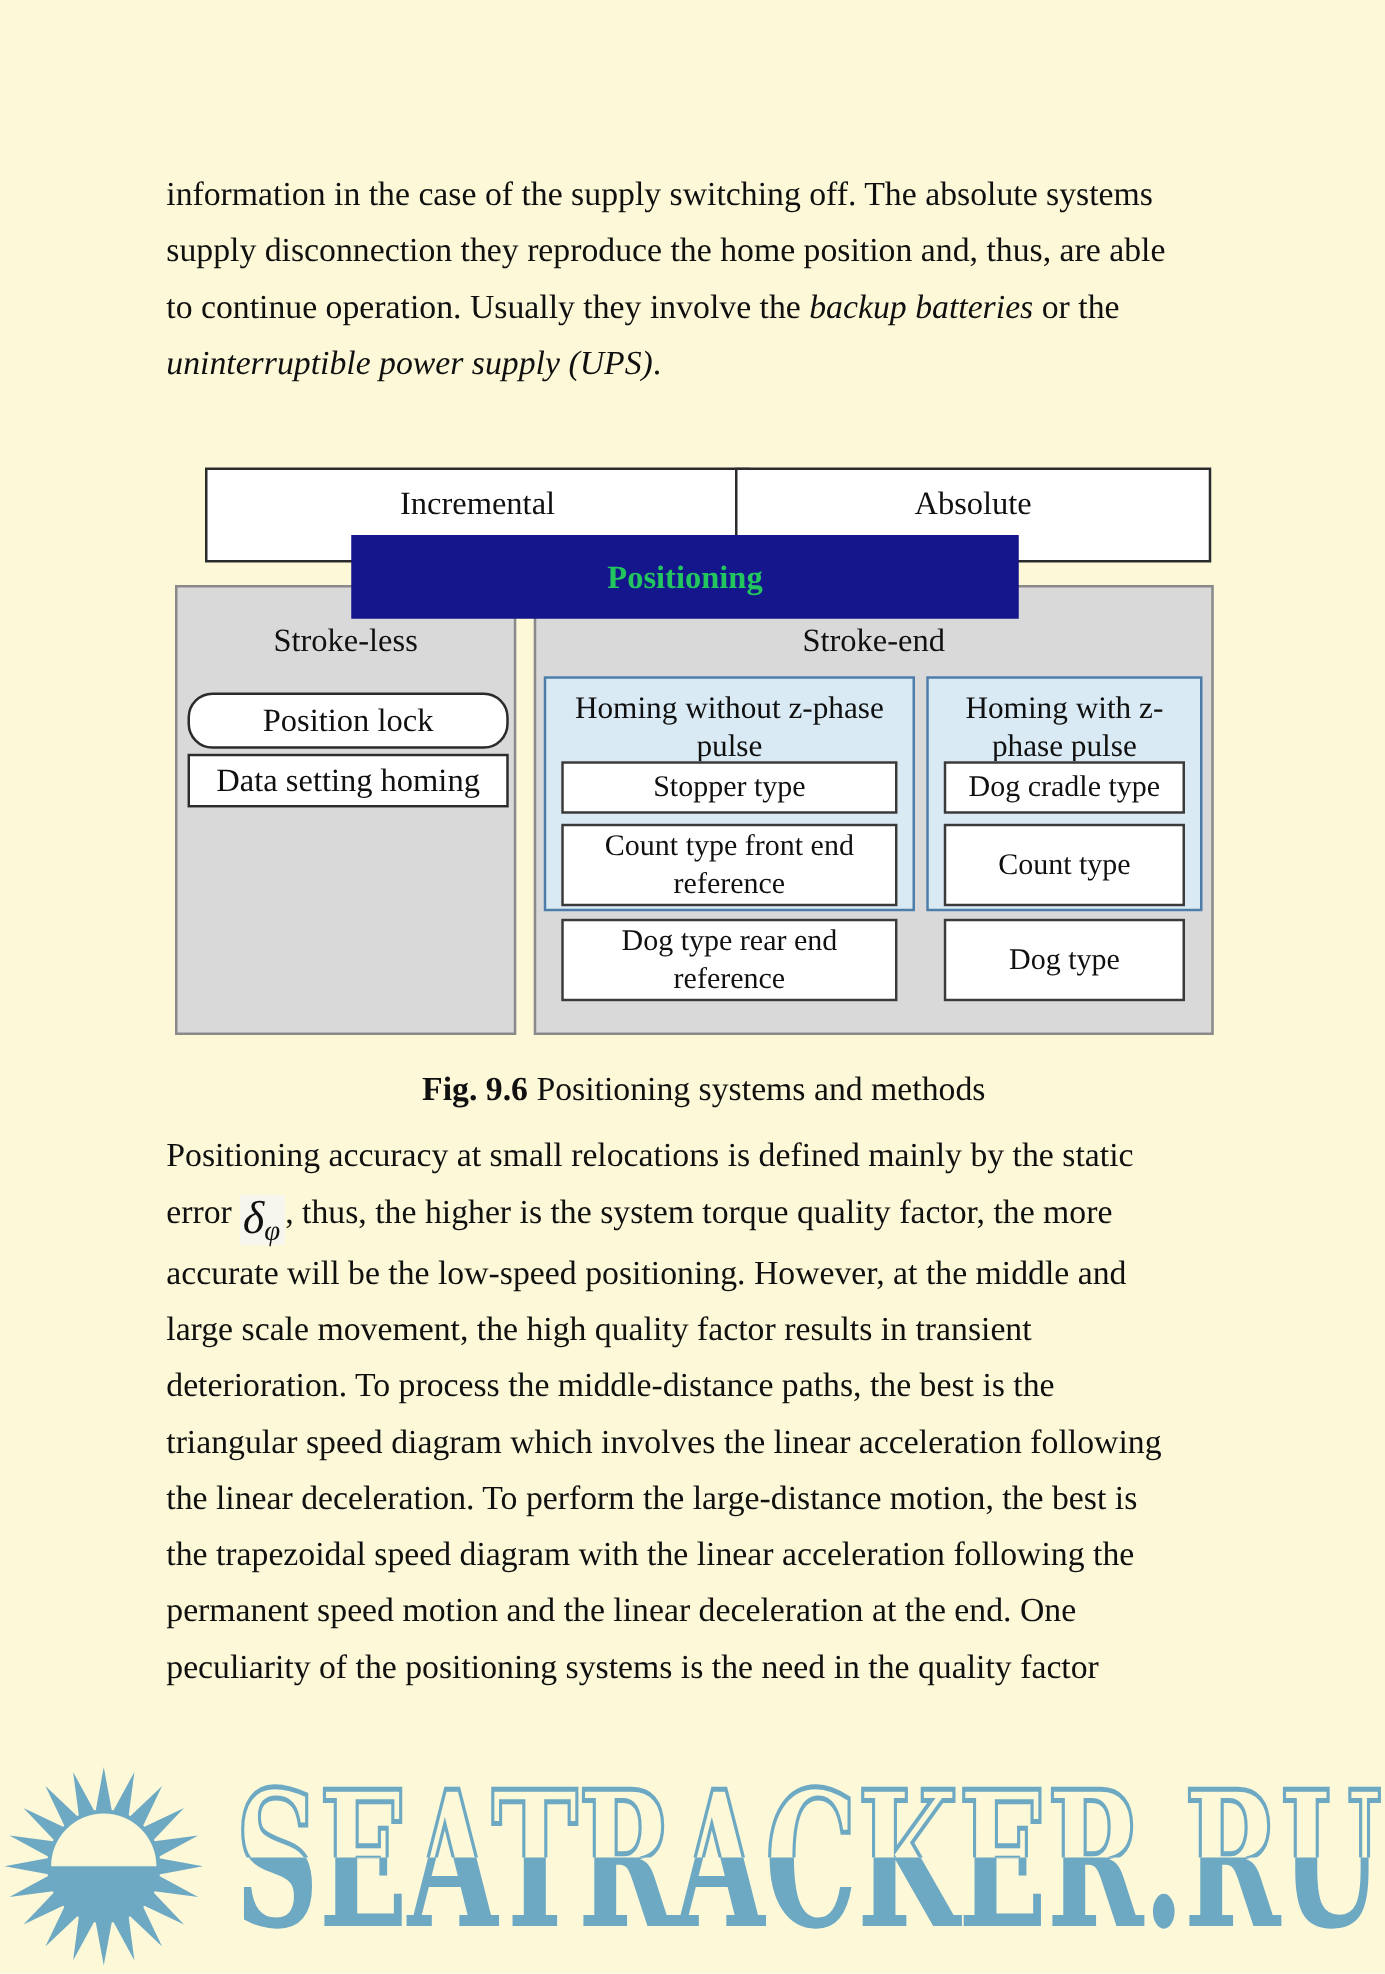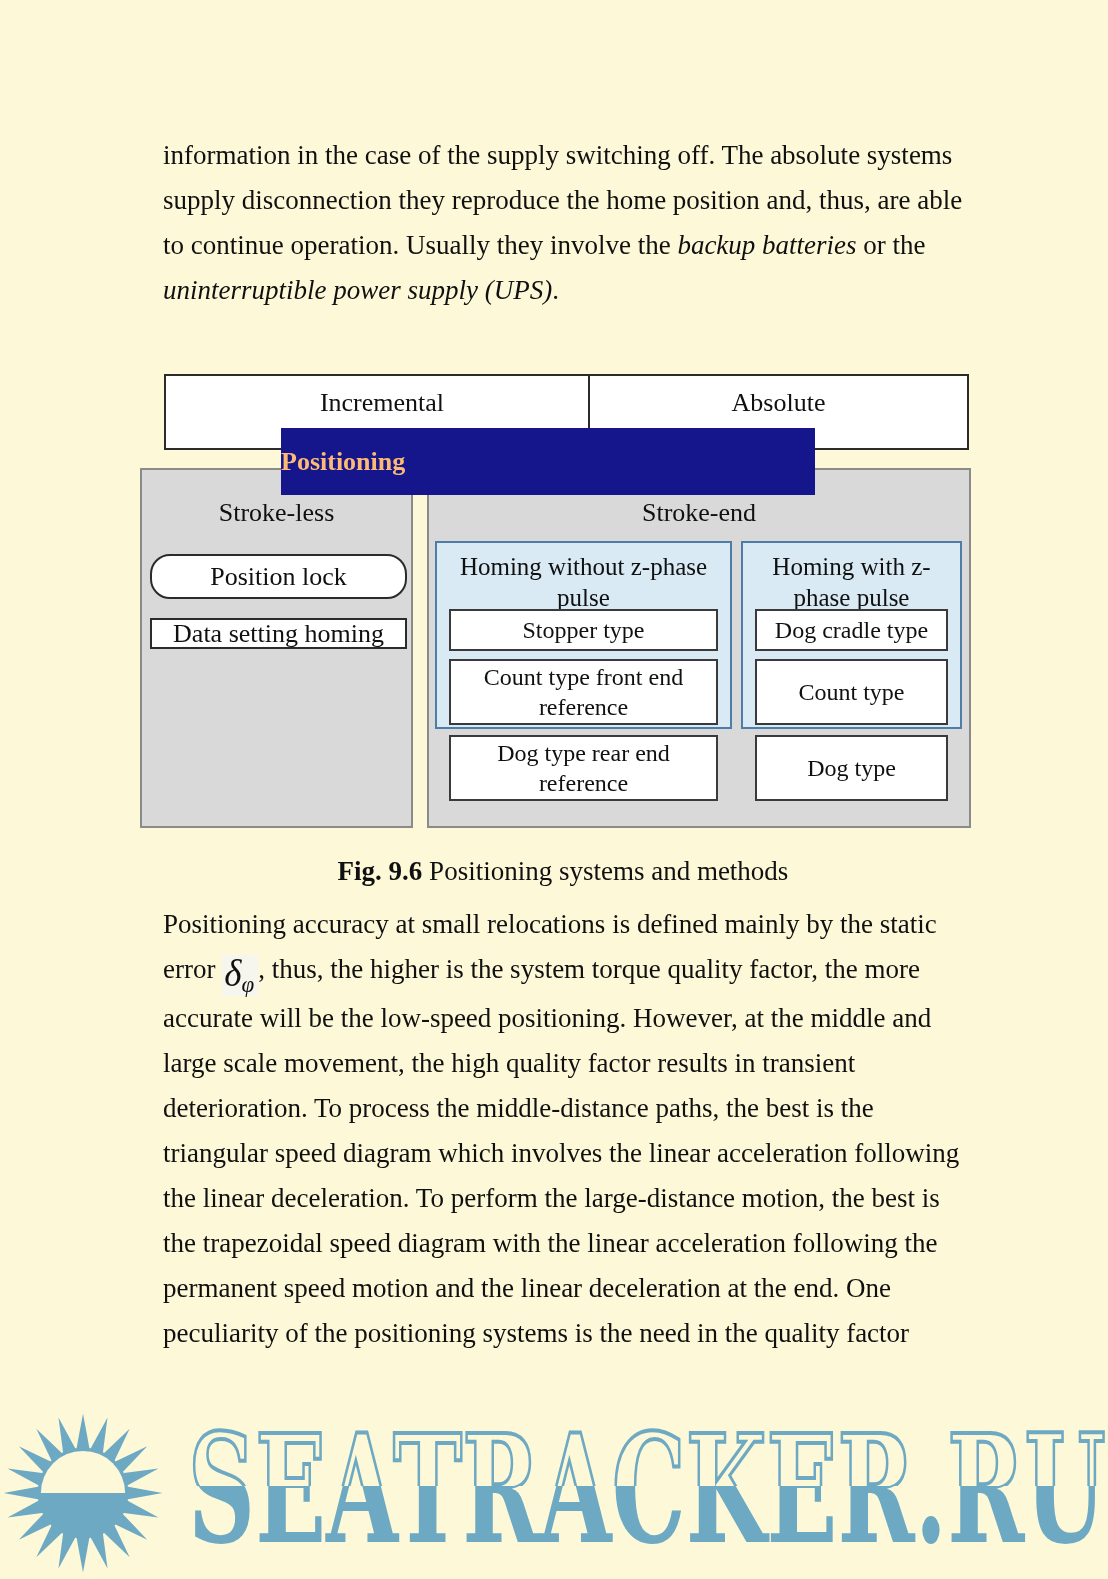--- a/index.html
+++ b/index.html
@@ -5,21 +5,21 @@
   html,body{margin:0;padding:0;}
   .page{
     position:relative;
     width:1108px;height:1579px;
     background:#fdf9d8;
     font-family:"Liberation Serif", serif;
     color:#101010;
     overflow:hidden;
   }
   
-  .para{position:absolute;left:133px;width:860px;font-size:27px;line-height:45px;margin-left:30px;}
+  .para{position:absolute;left:133px;width:860px;font-size:27px;line-height:45px;}
   .para .line{white-space:nowrap;}
   #para1{top:133px;}
   #para2{top:902px;}
   .ital{font-style:italic;}
   
   .formula{
     display:inline-block;
     background:#f6f6ef;
     padding:0 4px 0 2px;
     font-style:italic;
@@ -32,37 +32,37 @@
   .fig{position:absolute;left:0;top:0;width:1108px;height:0;}
   .topbox{
     position:absolute;background:#ffffff;border:2px solid #2b2b2b;
     display:flex;align-items:flex-start;justify-content:center;
     font-size:26px;padding-top:12px;box-sizing:border-box;
   }
   #box-incremental{left:140px;top:374px;width:436px;height:76px;margin-left:24px;}
   #box-absolute{left:588px;top:374px;width:381px;height:76px;}
   #box-positioning{
     position:absolute;left:281px;top:428px;width:534px;height:67px;
-    background:#15158c;color:#fdba74;font-weight:bold;font-size:26px;
-    display:flex;align-items:center;justify-content:flex-start;z-index:5;
+    background:#15158c;color:#22c55e;font-weight:bold;font-size:26px;
+    display:flex;align-items:center;justify-content:center;z-index:5;
   }
   .graypanel{
     position:absolute;top:468px;height:360px;background:#d9d9d9;
     border:2px solid #8a8a8a;box-sizing:border-box;padding-left:42px;
   }
   #panel-strokeless{left:140px;width:273px;}
   #panel-strokeend{left:427px;width:544px;}
   .gp-title{position:absolute;left:0;top:28px;width:100%;text-align:center;font-size:26px;}
   .whitebox{
     position:absolute;background:#ffffff;border:2px solid #2b2b2b;box-sizing:border-box;
     display:flex;align-items:center;justify-content:center;text-align:center;
     font-size:26px;
   }
   #wb-poslock{left:8px;top:84px;width:257px;height:45px;border-radius:20px;}
-  #wb-datasetting{left:8px;top:148px;width:257px;height:31px;}
+  #wb-datasetting{left:8px;top:133px;width:257px;height:43px;}
   .bluepanel{
     position:absolute;top:71px;height:188px;background:#d9eaf4;
     border:2px solid #4d7da8;box-sizing:border-box;
   }
   #bp-withoutz{left:6px;width:297px;}
   #bp-withz{left:312px;width:221px;}
   .bp-title{
     position:absolute;left:6px;right:6px;top:8px;text-align:center;
     font-size:25px;line-height:31px;
   }

